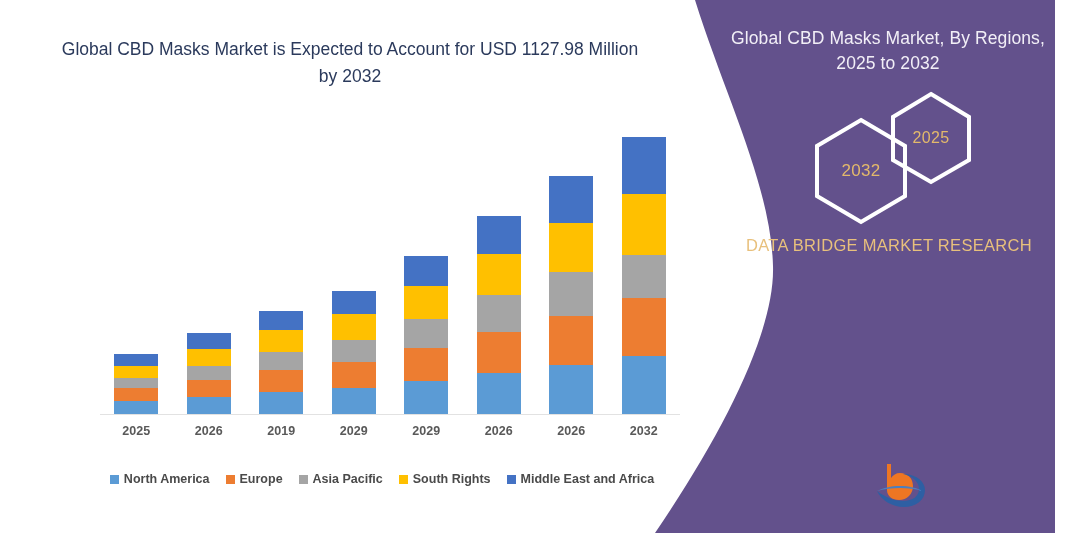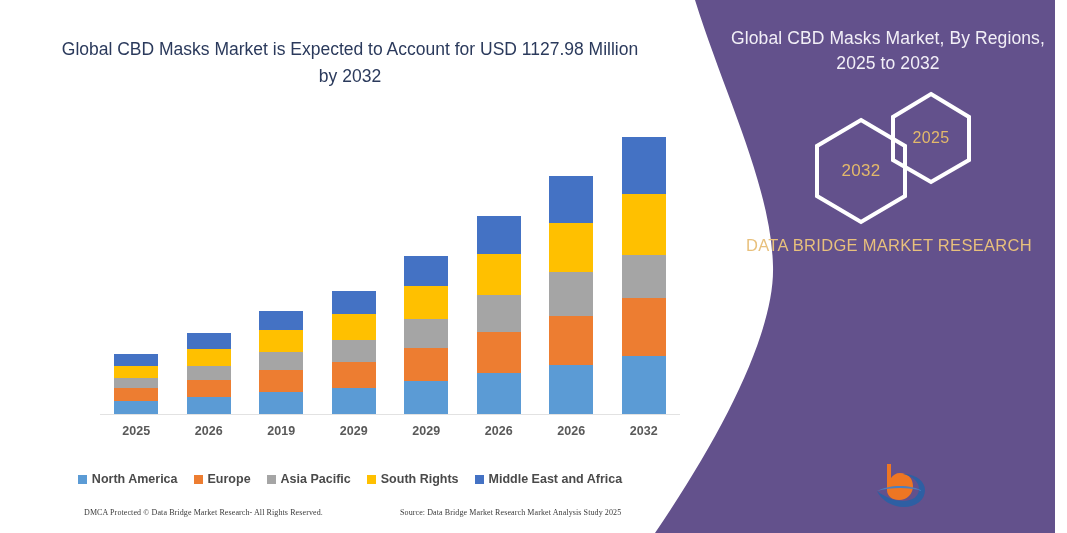--- a/index.html
+++ b/index.html
@@ -77,21 +77,21 @@
 
   .xaxis{
     position:absolute;left:100px;top:424px;width:580px;height:20px;display:flex;
   }
   .xtick{
     flex:1 1 0;text-align:center;font-size:12.5px;font-weight:bold;color:#595959;
   }
 
   .legend{
     position:absolute;left:0px;top:472px;width:700px;
-    display:flex;justify-content:center;align-items:center;gap:16px;
+    display:flex;justify-content:center;align-items:center;gap:16px;padding-left:32px;
   }
   .legend-item{display:flex;align-items:center;gap:5px;}
   .legend-swatch{width:9px;height:9px;display:block;}
   .legend-label{font-size:12.5px;font-weight:bold;color:#4a4a4a;}
 
   .footer{
     position:absolute;left:0;top:508px;width:700px;height:18px;
   }
   .footer-left{
     position:absolute;left:84px;top:0;font-size:8px;color:#3a3a3a;
@@ -215,24 +215,20 @@
         <div class="legend-item">
           <span class="legend-swatch" style="background: rgb(255, 192, 0);"></span>
           <span class="legend-label">South Rights</span>
         </div>
         <div class="legend-item">
           <span class="legend-swatch" style="background: rgb(68, 114, 196);"></span>
           <span class="legend-label">Middle East and Africa</span>
         </div>
       </div>
 
-    <div class="footer">
-      <div class="footer-left">DMCA Protected © Data Bridge Market Research- All Rights Reserved.</div>
-      <div class="footer-right">Source: Data Bridge Market Research  Market Analysis Study 2025</div>
-    </div>
   </div>
 
   <div class="right-panel">
     <svg class="shape" viewBox="0 0 400 533" preserveAspectRatio="none">
       <path d="M 40 0 L 400 0 L 400 533 L 0 533 C 70 430 120 330 118 266 C 116 186 70 96 40 0 Z" fill="#63518c"></path>
     </svg>
 
     <div class="panel-content">
 
       <div class="panel-title">Global CBD Masks Market, By Regions, 2025 to 2032</div>

